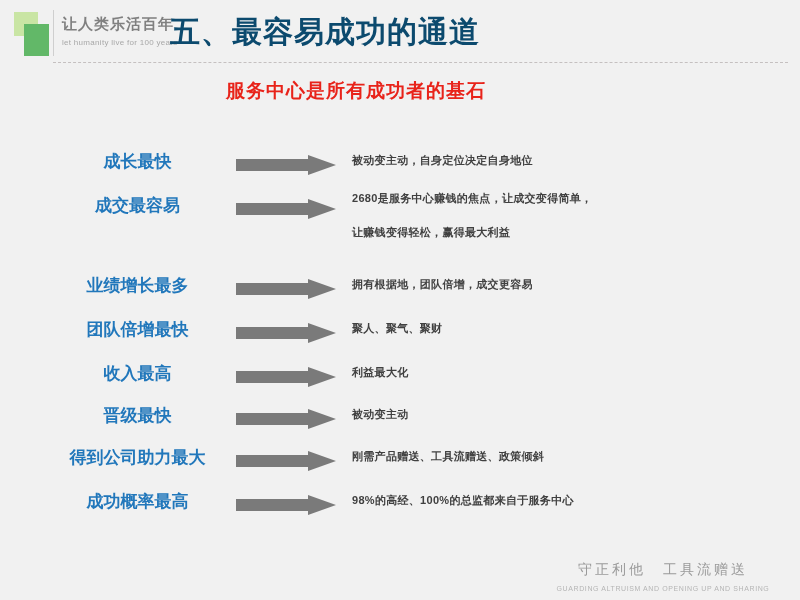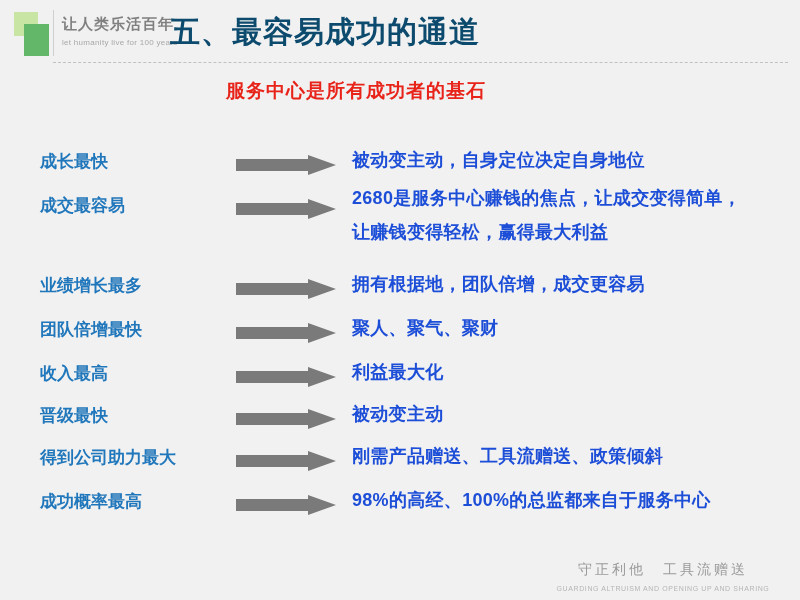--- a/index.html
+++ b/index.html
@@ -115,20 +115,21 @@
   .row {
     position: absolute;
     left: 0;
     width: 800px;
     height: 40px;
   }
   .row-label {
     position: absolute;
     left: 40px;
     width: 195px;
+    text-align: center;
     font-size: 17px;
     font-weight: bold;
     color: #2177bb;
     white-space: nowrap;
     line-height: 24px;
     top: 8px;
   }
   .row-arrow {
     position: absolute;
     left: 236px;
@@ -137,23 +138,23 @@
     height: 20px;
   }
   .row-arrow svg {
     display: block;
   }
   .row-text {
     position: absolute;
     left: 352px;
     top: 6px;
     width: 438px;
-    font-size: 18px;
-    font-weight: bold;
-    color: #1d4ed8;
+    font-size: 11px;
+    font-weight: bold;
+    color: #404040;
     line-height: 25px;
     letter-spacing: 0.3px;
   }
   .row-text .line2 {
     display: block;
     margin-top: 9px;
   }
 
   
   .footer {

